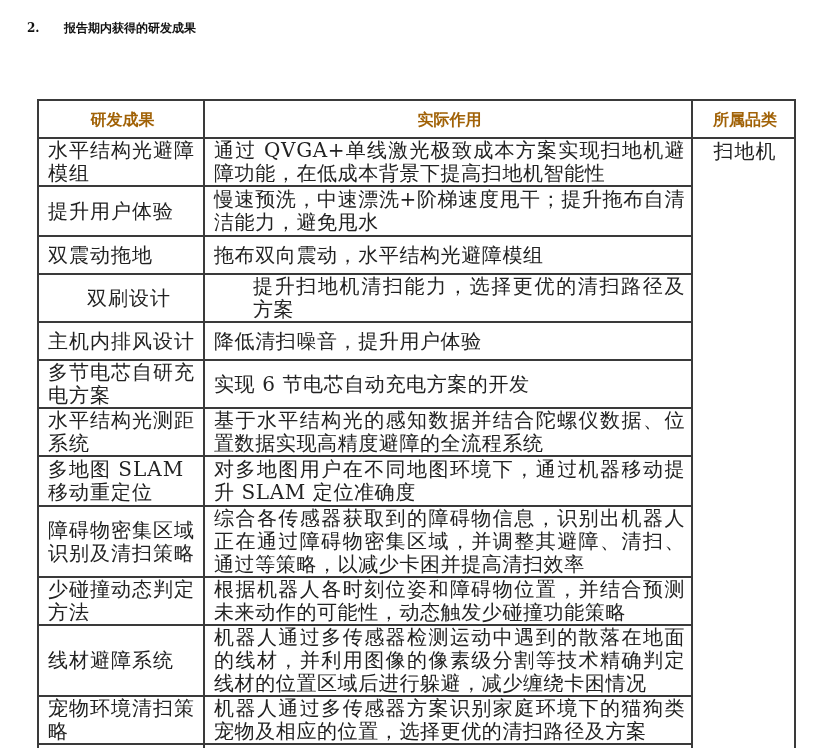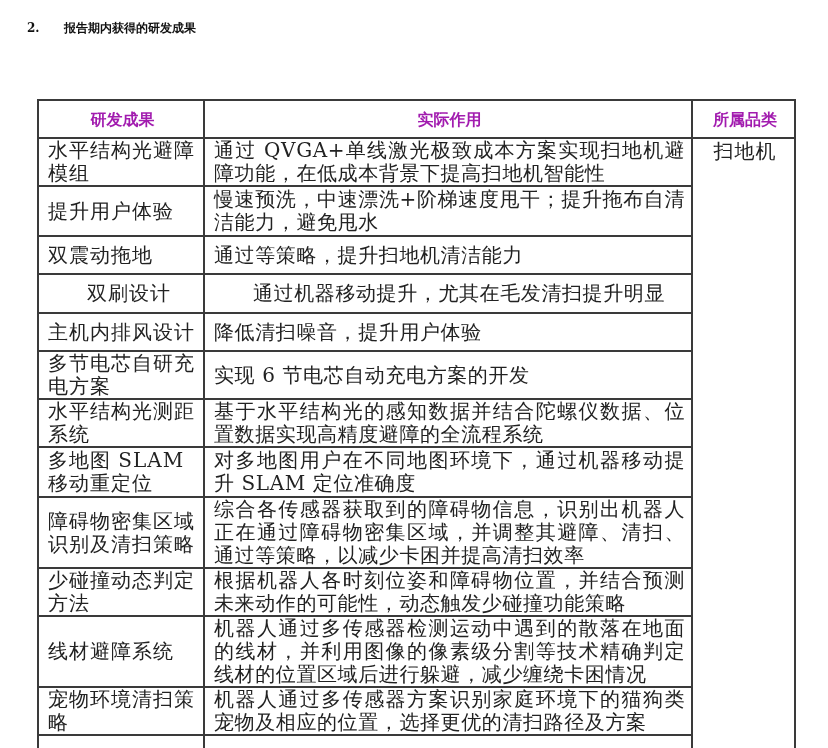--- a/index.html
+++ b/index.html
@@ -52,21 +52,21 @@
       font-weight: normal;
       color: #222;
       overflow: hidden;
     }
     table.rd-table th {
       height: 36px;
       font-family: Liberation Serif, serif;
       font-weight: bold;
       font-size: 16px;
       text-align: center;
-      color: #a21caf;
+      color: #a16207;
     }
     table.rd-table td.col-name {
       text-align: left;
       letter-spacing: 1px;
     }
     table.rd-table td.col-desc {
       text-align: justify;
       letter-spacing: 0.6px;
     }
     table.rd-table td.col-cat {
@@ -115,25 +115,25 @@
       <td class="col-name">水平结构光避障模组</td>
       <td class="col-desc">通过 QVGA+单线激光极致成本方案实现扫地机避障功能，在低成本背景下提高扫地机智能性</td>
       <td class="col-cat" rowspan="13">扫地机</td>
     </tr>
     <tr class="r2">
       <td class="col-name">提升用户体验</td>
       <td class="col-desc">慢速预洗，中速漂洗+阶梯速度甩干；提升拖布自清洁能力，避免甩水</td>
     </tr>
     <tr class="r3">
       <td class="col-name">双震动拖地</td>
-      <td class="col-desc">通过等策略，提升扫地机清洁能力</td>
+      <td class="col-desc">拖布双向震动，水平结构光避障模组</td>
     </tr>
     <tr class="r4">
       <td class="col-name">双刷设计</td>
-      <td class="col-desc">通过机器移动提升，尤其在毛发清扫提升明显</td>
+      <td class="col-desc">提升扫地机清扫能力，选择更优的清扫路径及方案</td>
     </tr>
     <tr class="r5">
       <td class="col-name">主机内排风设计</td>
       <td class="col-desc">降低清扫噪音，提升用户体验</td>
     </tr>
     <tr class="r6">
       <td class="col-name">多节电芯自研充电方案</td>
       <td class="col-desc">实现 6 节电芯自动充电方案的开发</td>
     </tr>
     <tr class="r7">

